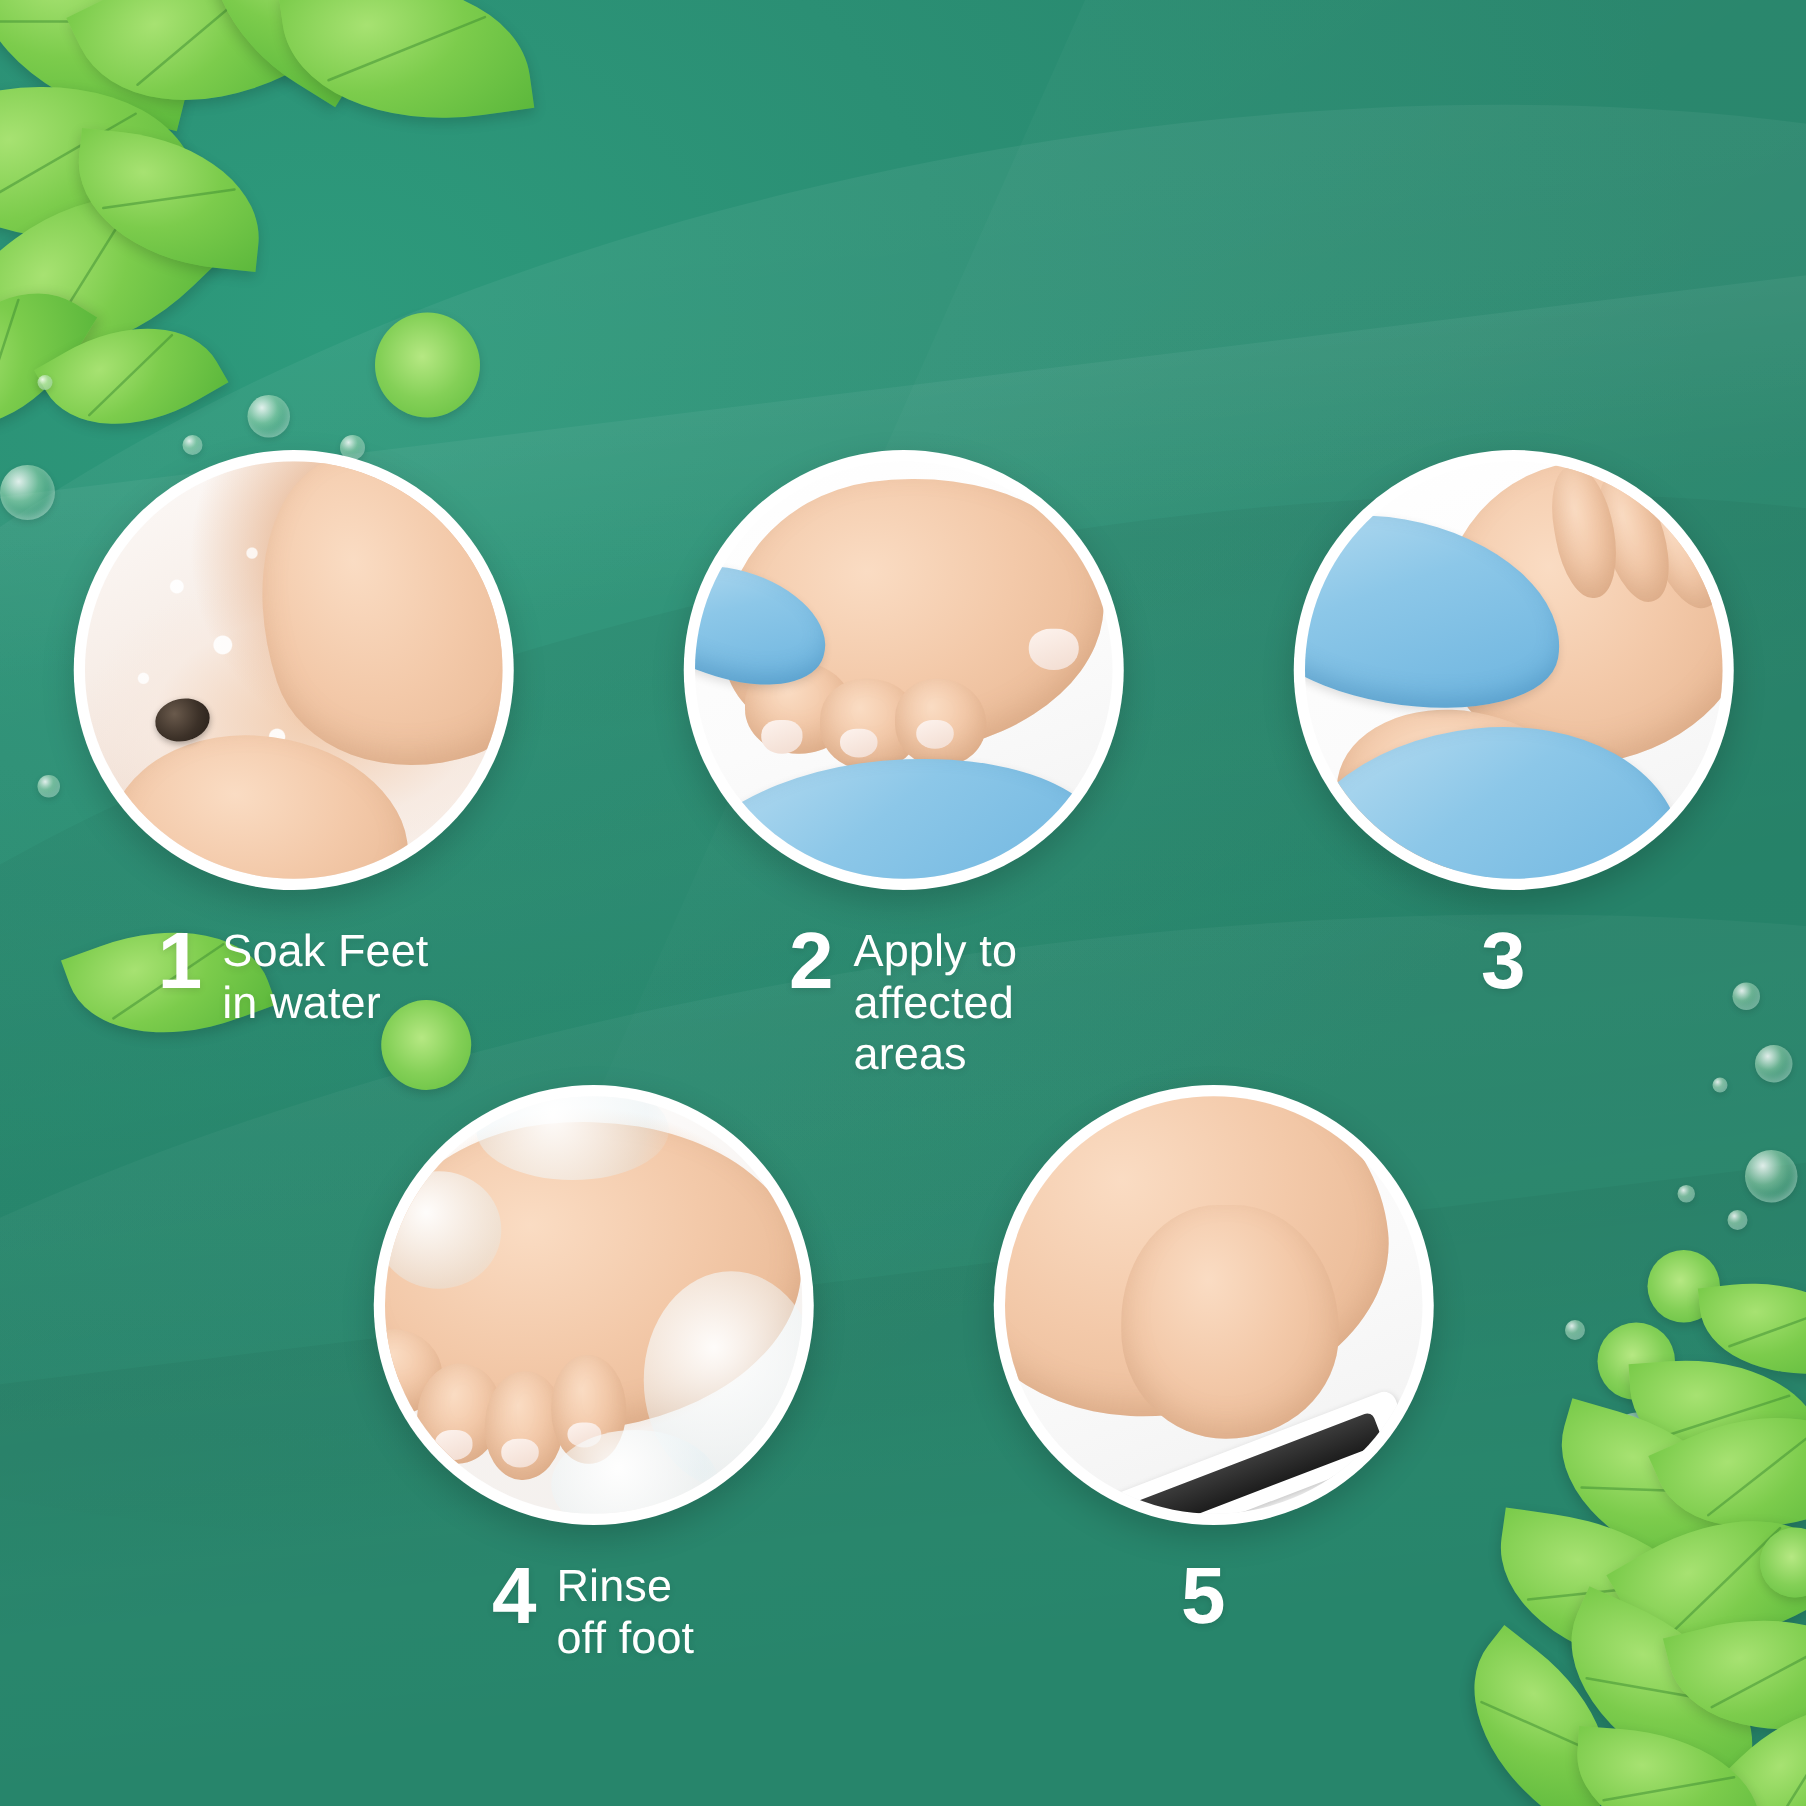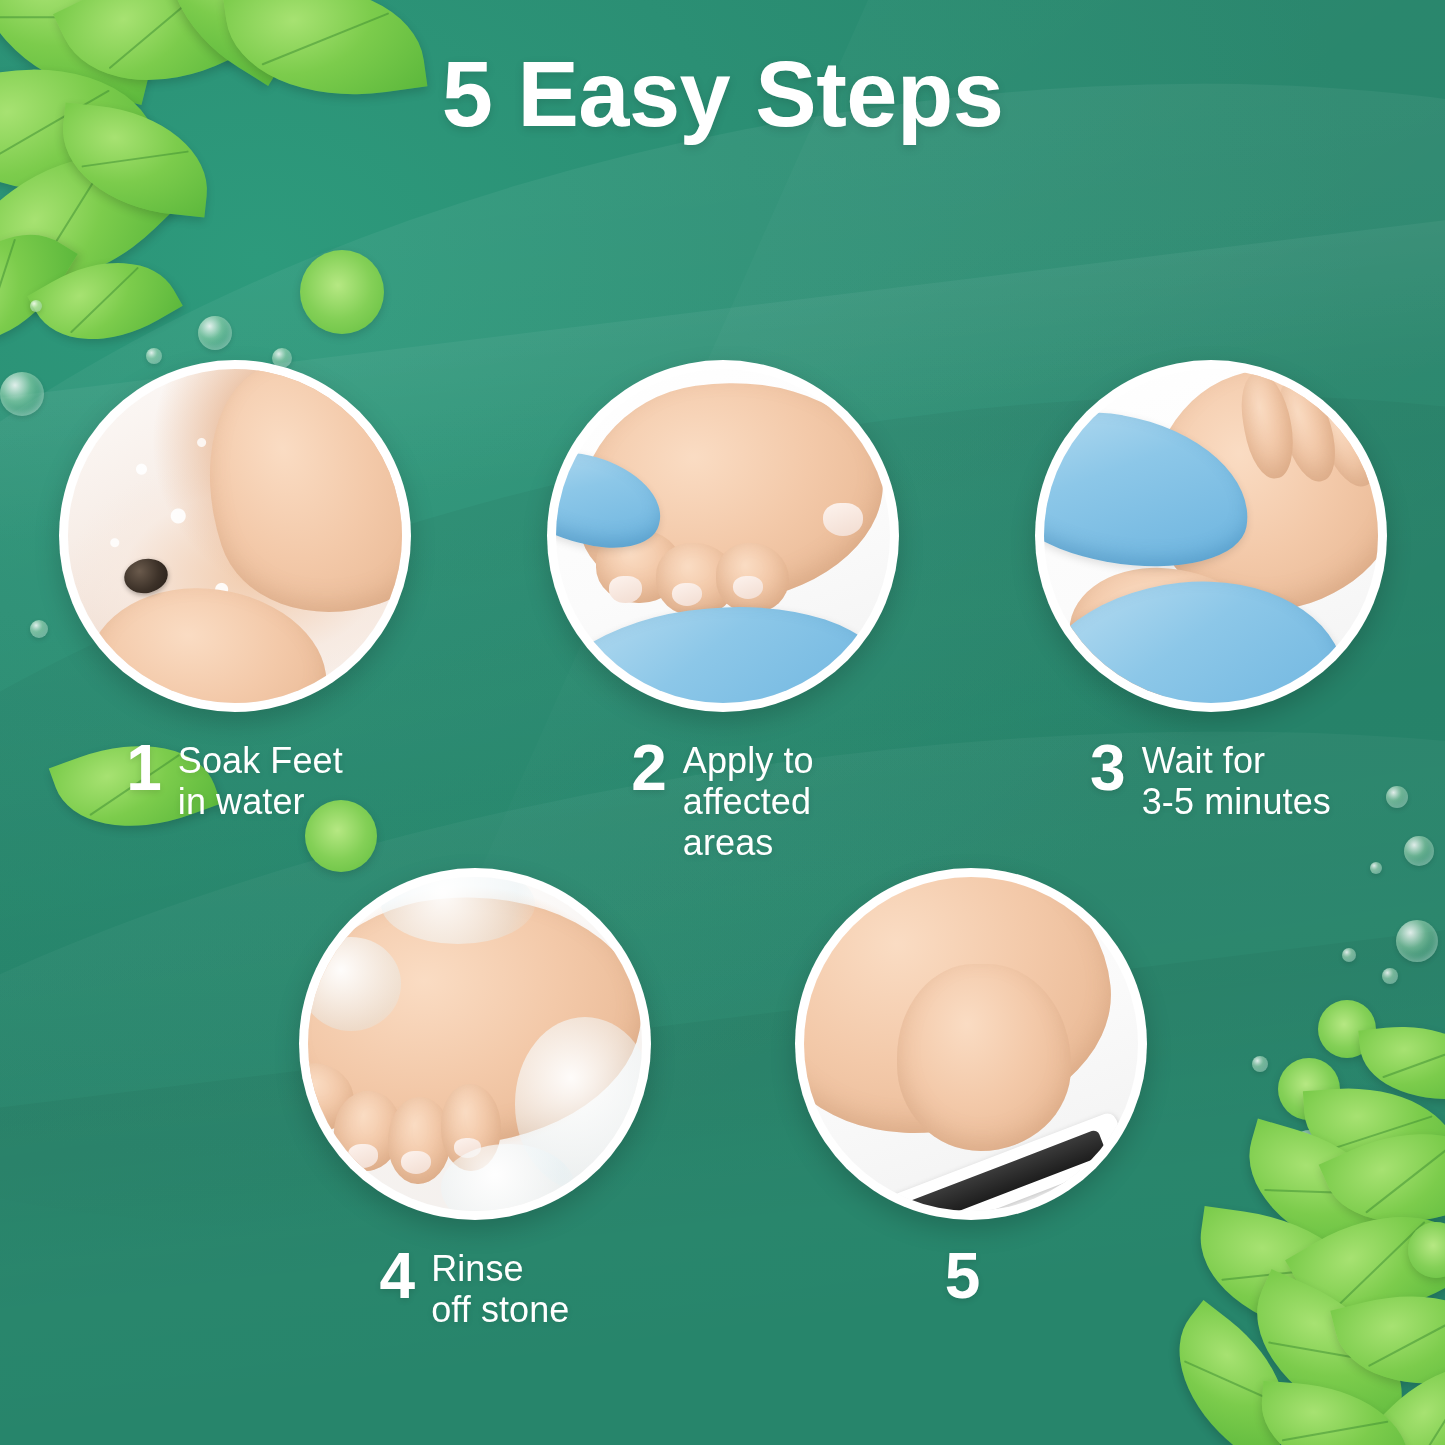--- a/index.html
+++ b/index.html
@@ -312,21 +312,20 @@
     <div class="leaf" style="left:1300px; top:1212px; width:165px; height:104px; transform:rotate(-30deg);"></div>
     <div class="leaf" style="left:1242px; top:1300px; width:175px; height:108px; transform:rotate(24deg);"></div>
     <div class="leaf" style="left:1340px; top:1290px; width:160px; height:100px; transform:rotate(-14deg);"></div>
     <div class="leaf" style="left:1158px; top:1336px; width:150px; height:96px; transform:rotate(38deg);"></div>
     <div class="leaf" style="left:1382px; top:1366px; width:140px; height:90px; transform:rotate(-44deg);"></div>
     <div class="leaf" style="left:1260px; top:1386px; width:150px; height:92px; transform:rotate(4deg);"></div>
     <div class="leaf-round" style="left:1408px; top:1222px; width:56px; height:56px;"></div>
   </div>
 
   <div class="title">
-    <span class="line">5 Easy Steps</span>
   </div>
 
   <div class="steps-row row-1">
 
     <div class="step">
       <div class="circle">
         <div class="photo ph-soak">
           <div class="bubbles"></div>
           <div class="skin" style="right:-8%; top:-4%; width:66%; height:78%; border-radius:46% 54% 40% 60% / 60% 50% 50% 40%; transform:rotate(-18deg);"></div>
           <div class="skin" style="left:6%; bottom:-12%; width:72%; height:46%; border-radius:50% 50% 45% 55% / 60% 55% 45% 40%; transform:rotate(8deg);"></div>
@@ -371,22 +370,20 @@
           <div class="skin" style="right:2%; top:6%; width:14%; height:30%; border-radius:46% 54% 50% 50%; transform:rotate(-22deg);"></div>
           <div class="skin" style="right:14%; top:2%; width:14%; height:32%; border-radius:46% 54% 50% 50%; transform:rotate(-16deg);"></div>
           <div class="skin" style="right:26%; top:1%; width:14%; height:32%; border-radius:46% 54% 50% 50%; transform:rotate(-10deg);"></div>
           <div class="skin" style="left:8%; bottom:2%; width:60%; height:38%; border-radius:50% 50% 46% 54% / 56% 50% 50% 44%; transform:rotate(10deg);"></div>
           <div class="glove" style="left:-16%; top:14%; width:78%; height:44%; border-radius:46% 54% 50% 50% / 56% 60% 40% 44%; transform:rotate(10deg);"></div>
           <div class="glove" style="left:-6%; bottom:-20%; width:96%; height:56%; border-radius:52% 48% 50% 50% / 62% 58% 42% 38%; transform:rotate(-6deg);"></div>
         </div>
       </div>
       <div class="caption">
         <span class="step-num">3</span>
-        <span class="step-text">Wait for
-3-5 minutes</span>
       </div>
     </div>
 
   </div>
 
   <div class="steps-row row-2">
 
     <div class="step">
       <div class="circle">
         <div class="photo ph-rinse">
@@ -400,21 +397,21 @@
           <div class="nail" style="left:44%; top:78%; width:8%; height:6%;"></div>
           <div class="splash" style="right:-4%; top:42%; width:42%; height:52%;"></div>
           <div class="splash" style="left:-2%; top:18%; width:30%; height:28%;"></div>
           <div class="splash" style="left:22%; top:-4%; width:46%; height:24%;"></div>
           <div class="splash" style="left:40%; bottom:-6%; width:40%; height:26%;"></div>
         </div>
       </div>
       <div class="caption">
         <span class="step-num">4</span>
         <span class="step-text">Rinse
-off stone</span>
+off foot</span>
       </div>
     </div>
 
     <div class="step">
       <div class="circle">
         <div class="photo ph-file">
           <div class="skin" style="left:-12%; top:-8%; width:104%; height:84%; border-radius:40% 52% 56% 48% / 48% 58% 48% 46%; transform:rotate(-6deg);"></div>
           <div class="skin" style="left:28%; top:26%; width:52%; height:56%; border-radius:46% 50% 54% 50% / 52% 56% 46% 48%;"></div>
           <div class="file-tool" style="left:16%; bottom:1%; width:82%; height:15%;"></div>
           <div class="file-grit" style="left:20%; bottom:4%; width:72%; height:8%; transform:rotate(-21deg);"></div>

